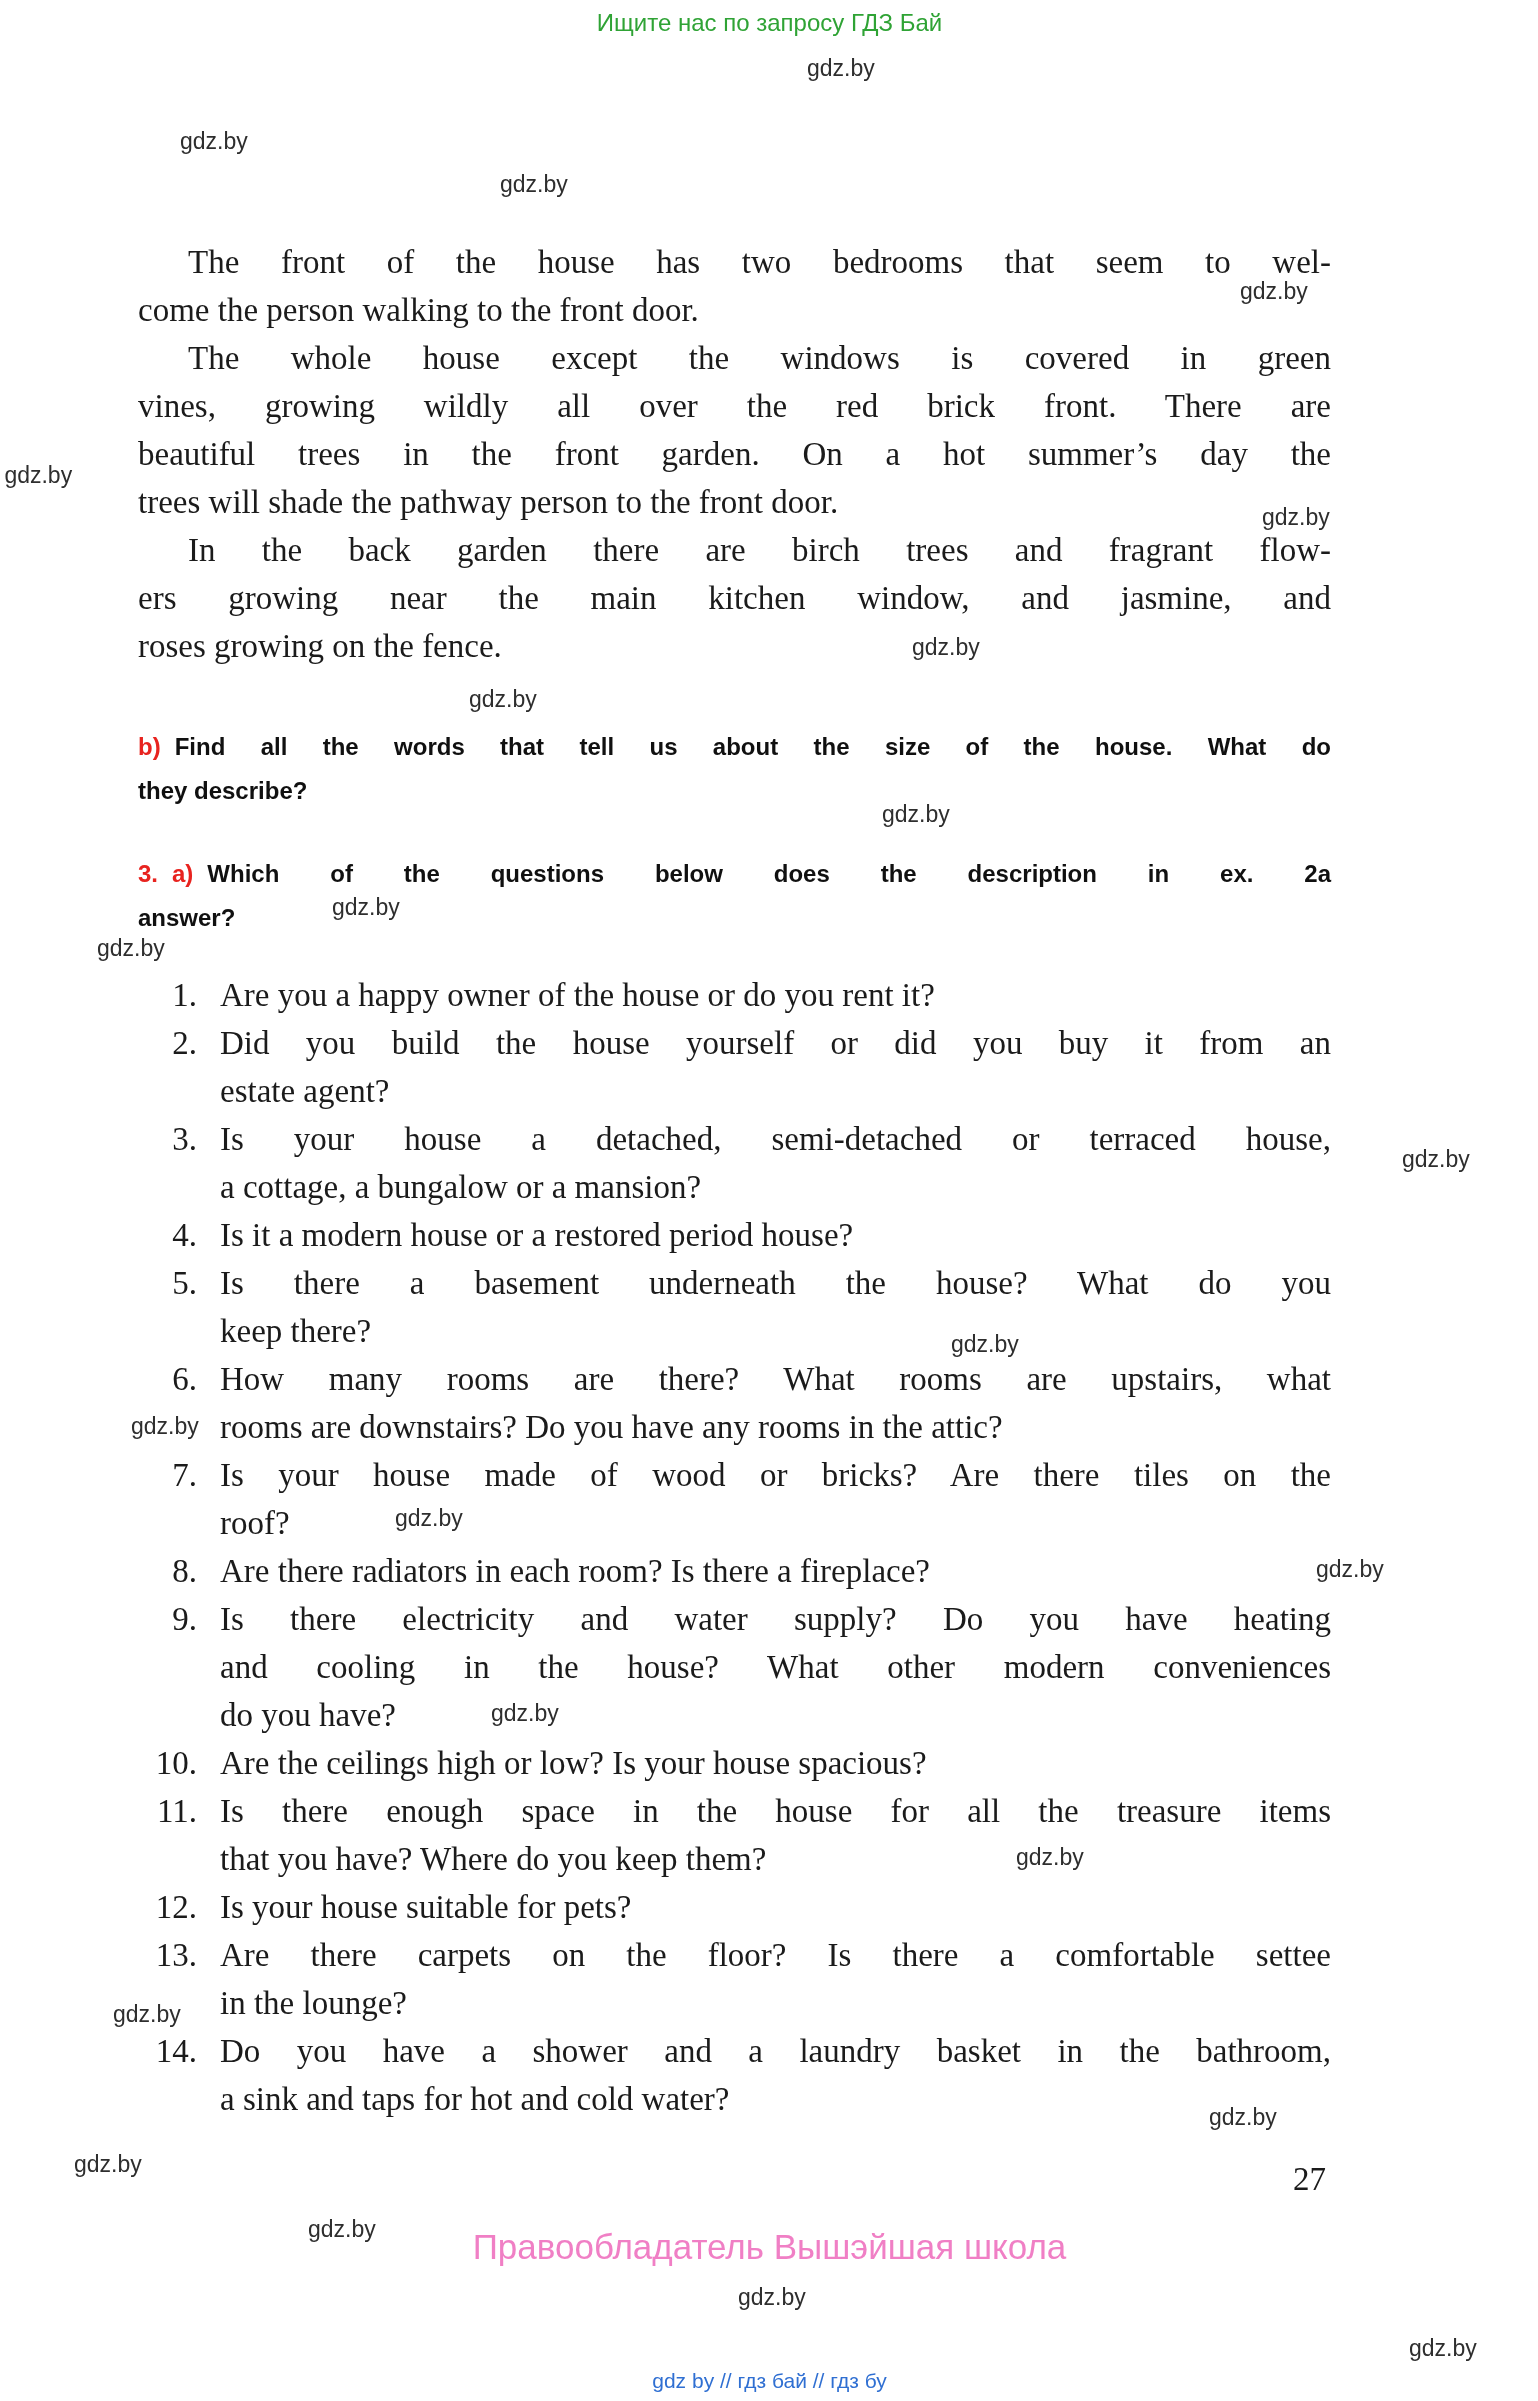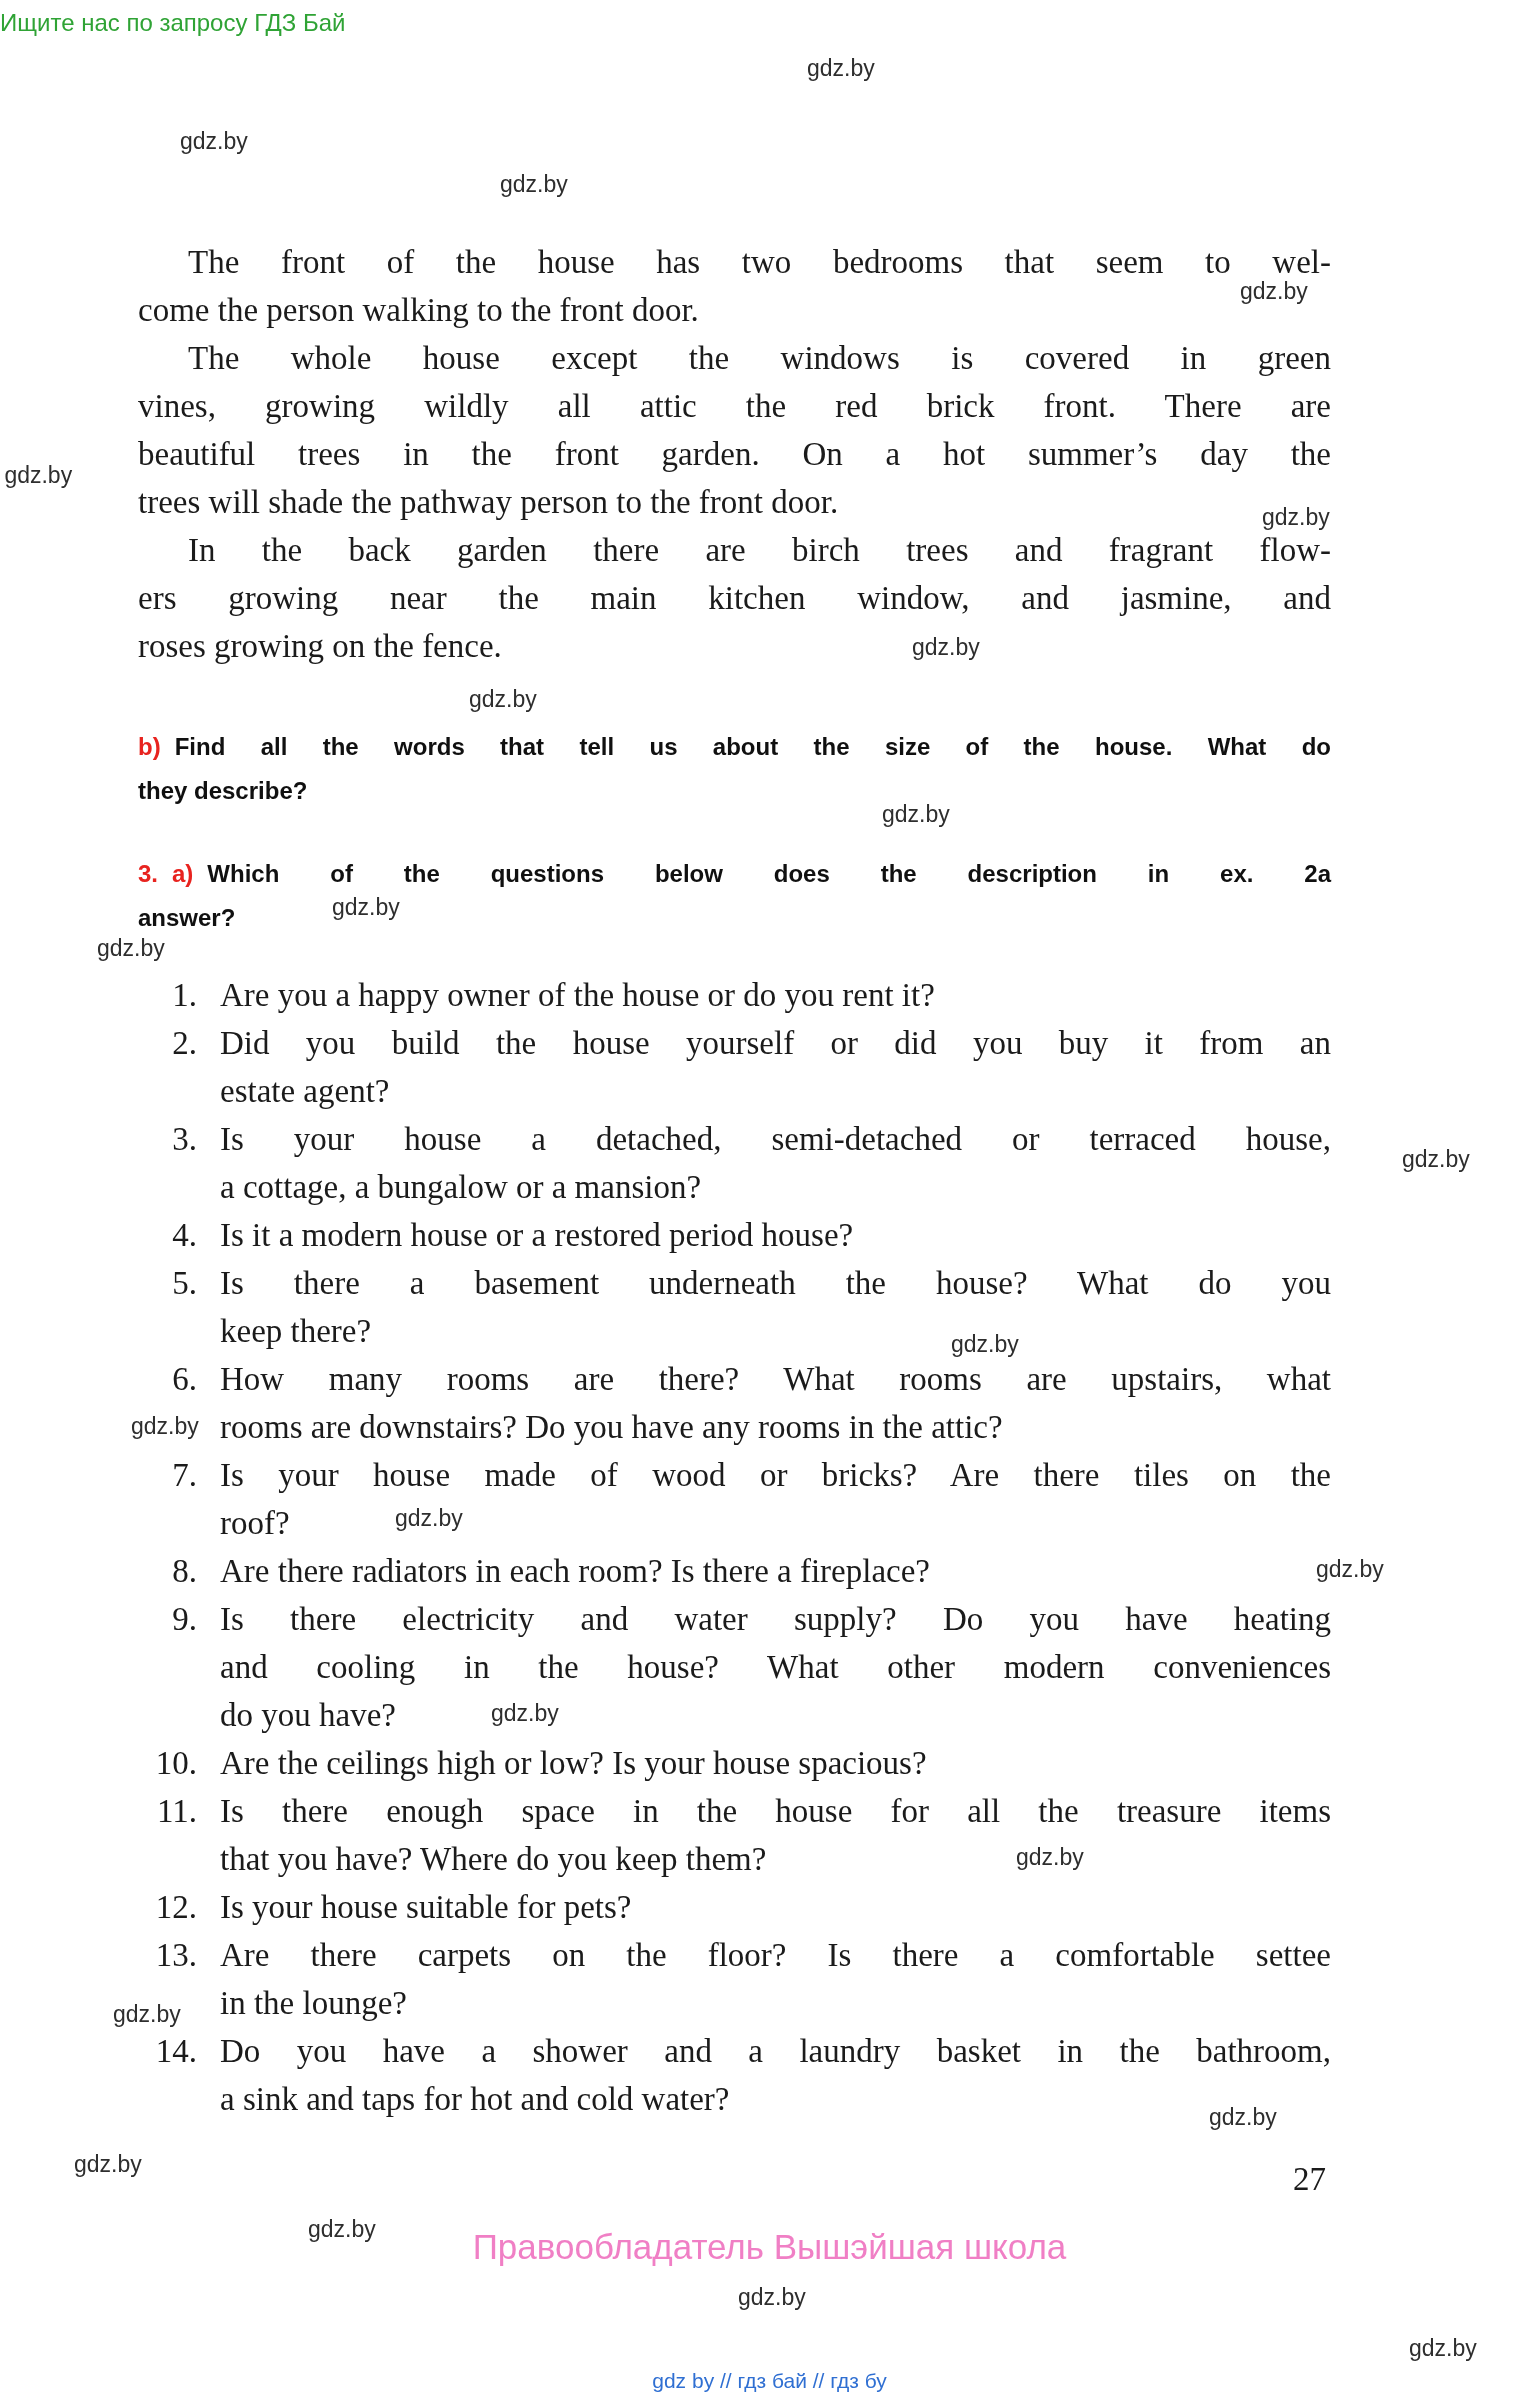--- a/index.html
+++ b/index.html
@@ -12,21 +12,21 @@
     --text-black:#1b1b1b;
   }
   *{margin:0;padding:0;box-sizing:border-box;}
   html,body{background:#ffffff;}
   body{
     width:1539px;height:2401px;position:relative;overflow:hidden;
     font-family:"Liberation Serif", serif;color:var(--text-black);
   }
   .page{position:absolute;inset:0;background:#ffffff;}
   .banner{
-    position:absolute;top:8.9px;left:0;width:100%;
+    position:absolute;top:8.9px;left:0;width:100%;text-align:center;
     font-family:"Liberation Sans", sans-serif;font-size:24px;color:var(--banner-green);
   }
   .wm{
     position:absolute;font-family:"Liberation Sans", sans-serif;
     font-size:23px;color:var(--watermark-gray);white-space:nowrap;
   }
   .content{
     position:absolute;left:138px;top:238px;width:1193px;
     font-size:33px;line-height:48px;color:var(--text-black);
   }
@@ -93,21 +93,21 @@
 
   <div class="content">
 
     <div>
         <div class="para">
           <div class="jline indent">The front of the house has two bedrooms that seem to wel-</div>
           <div class="lline">come the person walking to the front door.</div>
         </div>
         <div class="para">
           <div class="jline indent">The whole house except the windows is covered in green</div>
-          <div class="jline">vines, growing wildly all attic the red brick front. There are</div>
+          <div class="jline">vines, growing wildly all over the red brick front. There are</div>
           <div class="jline">beautiful trees in the front garden. On a hot summer’s day the</div>
           <div class="lline">trees will shade the pathway person to the front door.</div>
         </div>
         <div class="para">
           <div class="jline indent">In the back garden there are birch trees and fragrant flow-</div>
           <div class="jline">ers growing near the main kitchen window, and jasmine, and</div>
           <div class="lline">roses growing on the fence.</div>
         </div>
       </div>
 

